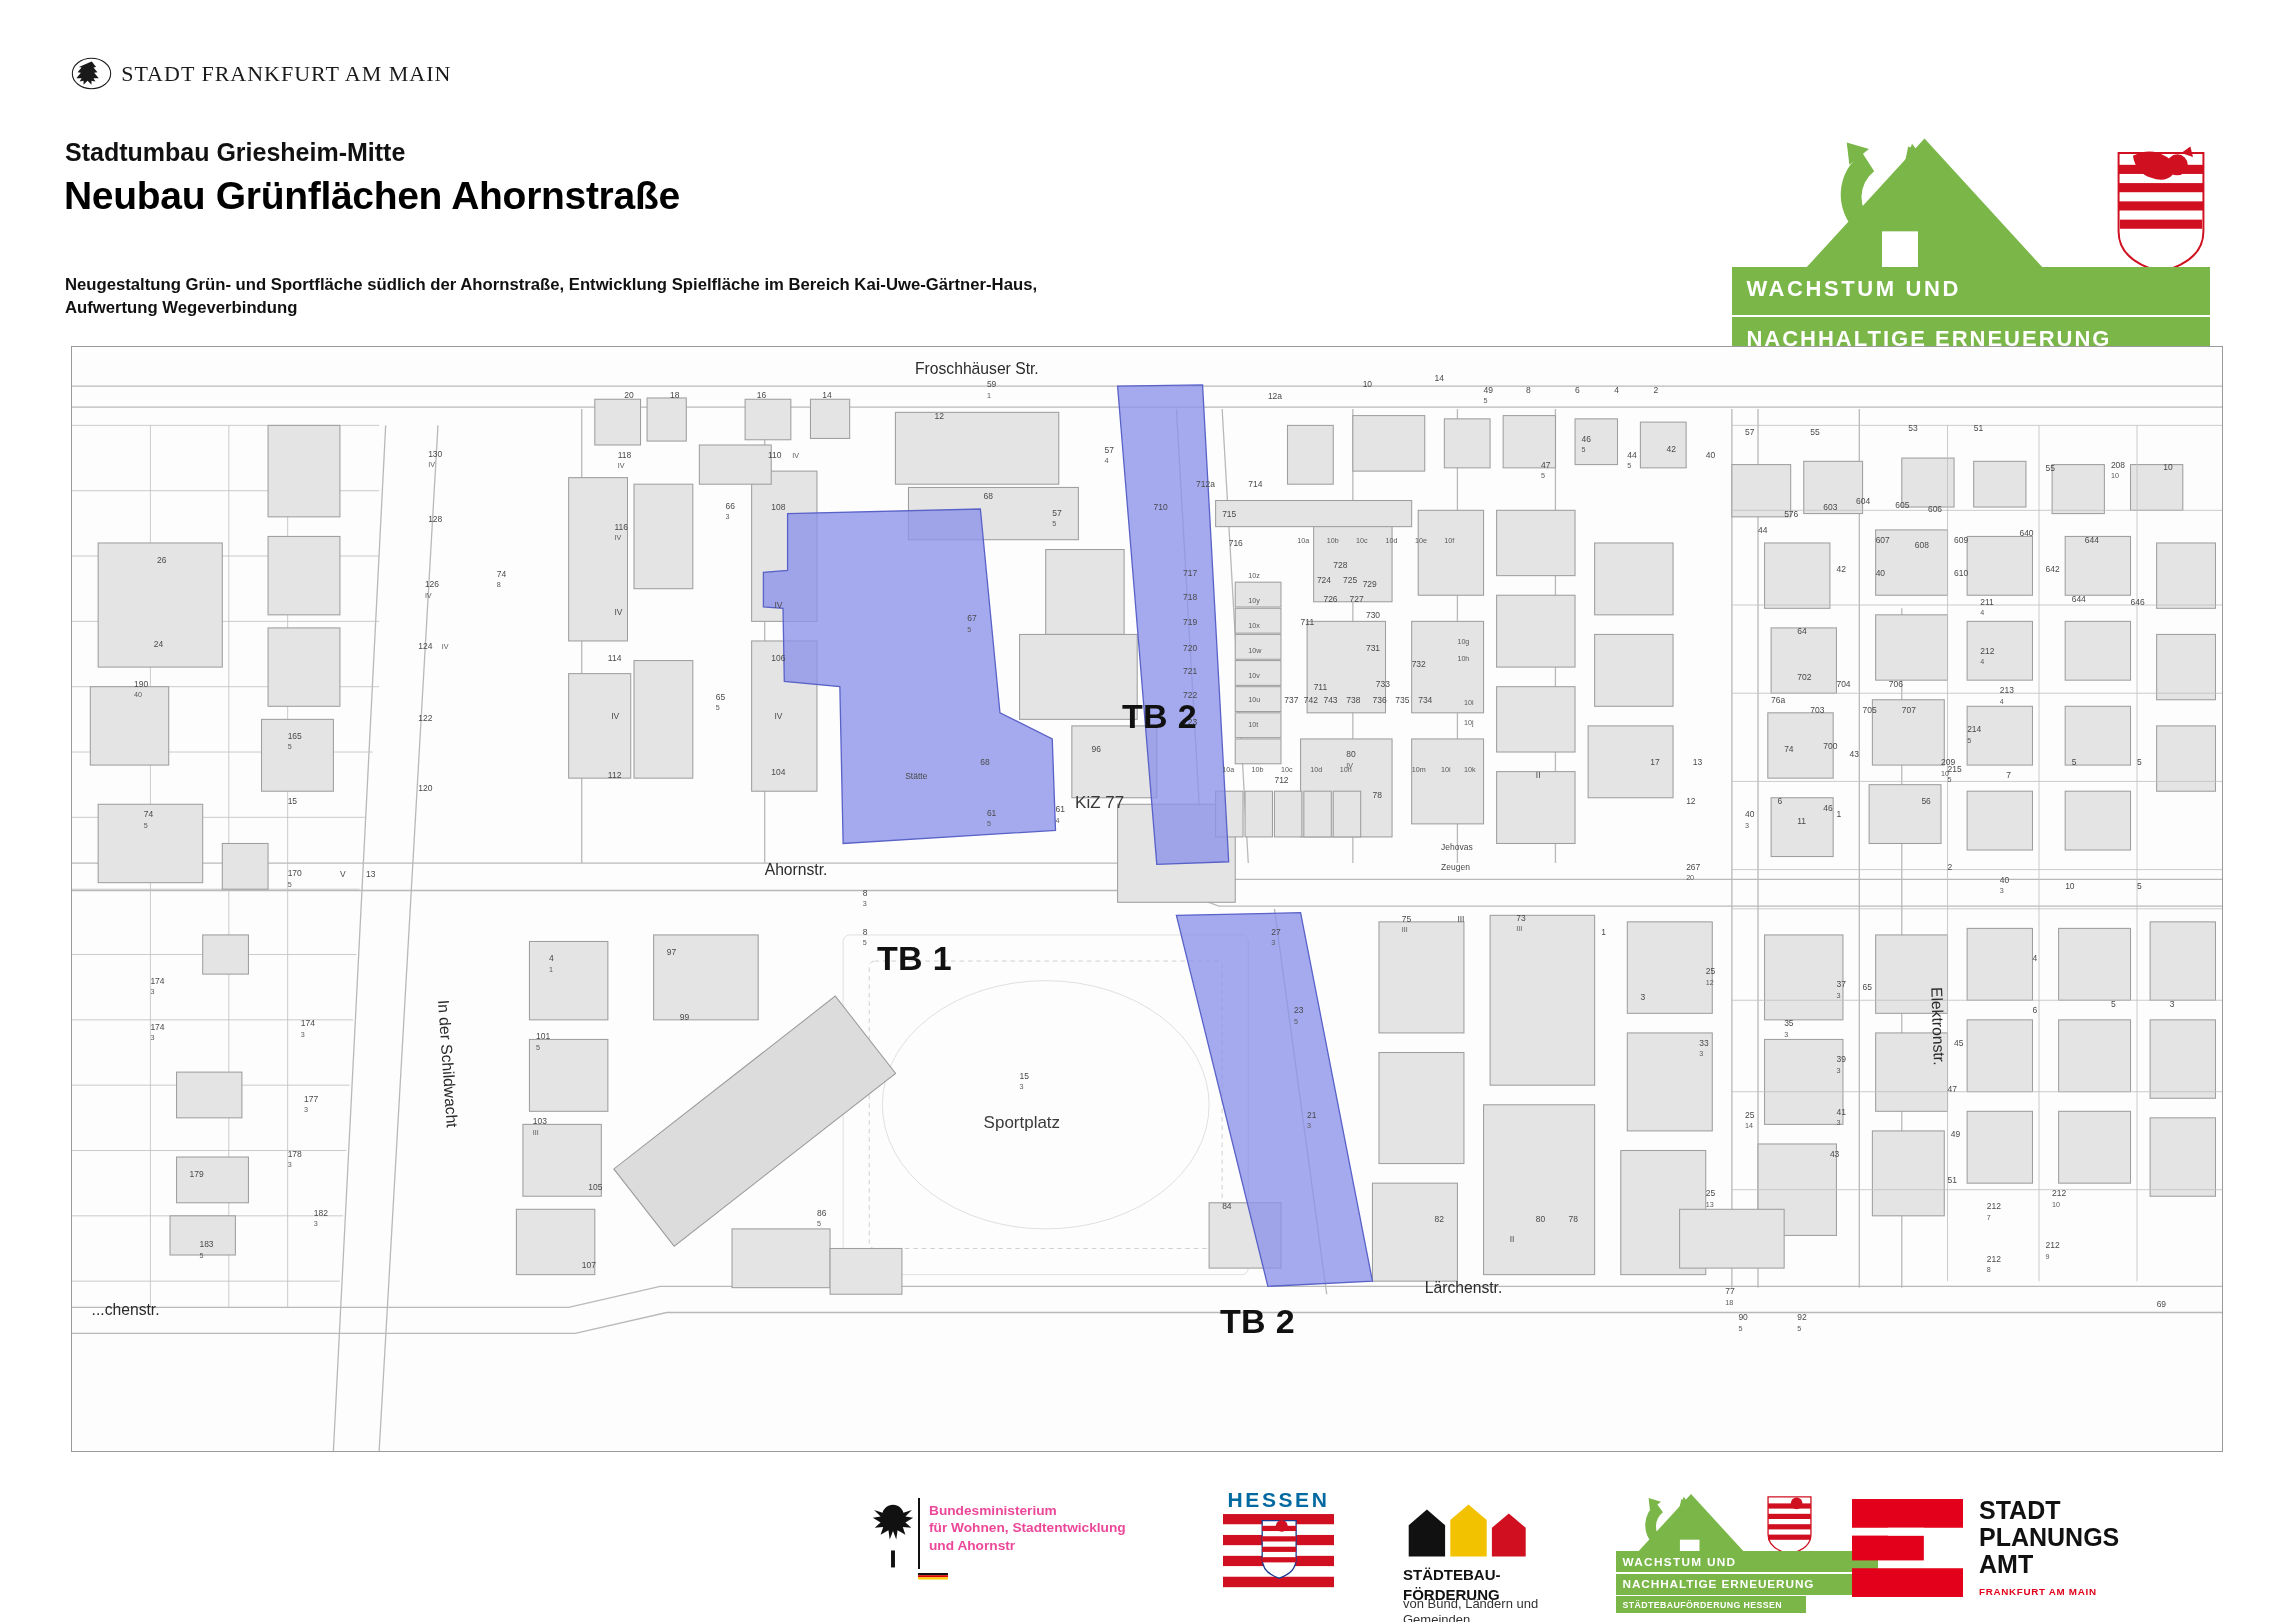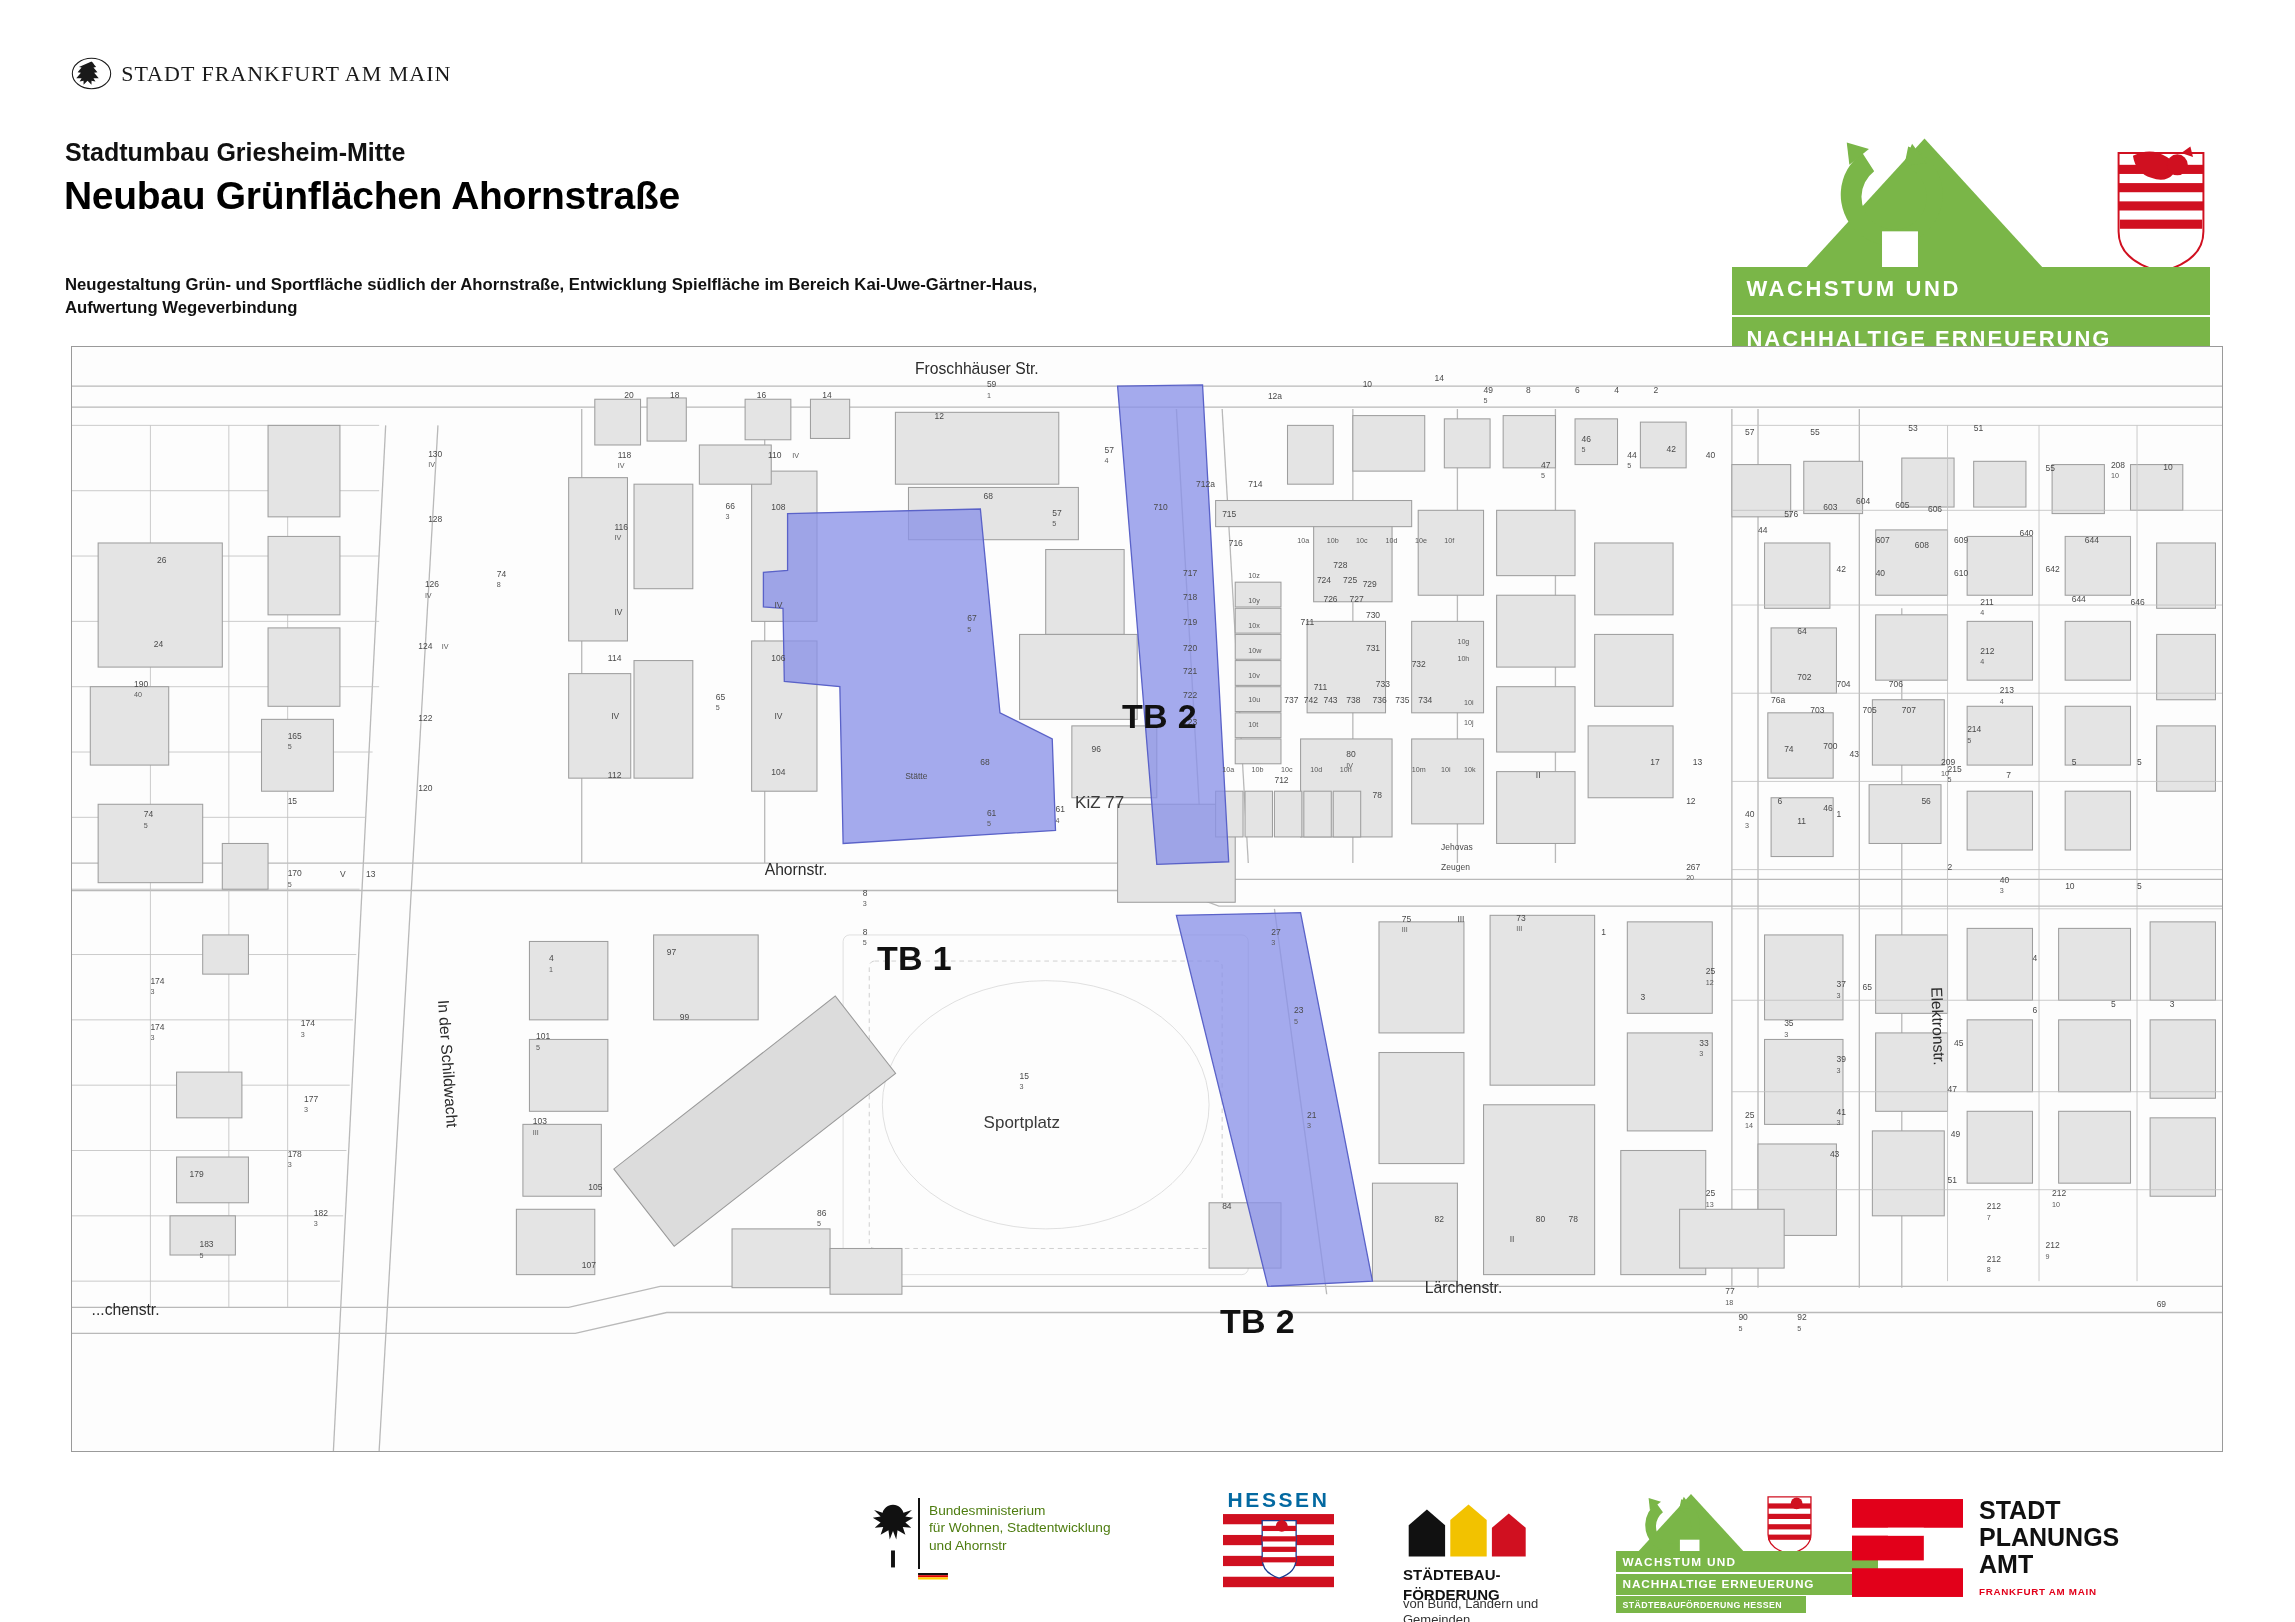--- a/index.html
+++ b/index.html
@@ -135,21 +135,21 @@
 
   
   .footer {
     position: absolute;
     left: 0; top: 1459px;
     width: 2295px; height: 164px;
   }
   .f-bmwsb { position: absolute; left: 870px; top: 13px; width: 314px; height: 111px; }
   .f-bmwsb-text {
     position: absolute; left: 59px; top: 7.9px;
-    font-size: 13.7px; line-height: 1.28; color: #4d7c0f; font-weight: normal;
+    font-size: 13.7px; line-height: 1.28; color: #ec4899; font-weight: bold;
   }
   .f-bmwsb-rule {
     position: absolute; left: 48px; top: 3.9px; width: 2px; height: 71px; background: #111;
   }
   .bund-flag {
     position: absolute; left: 48px; top: 79px; width: 30px; height: 6.5px;
   }
   .f-hessen { position: absolute; left: 1218px; top: 6.5px; width: 131px; height: 121px; }
   .f-hessen-title {
     position: absolute; left: 0; top: 0; width: 121px;

